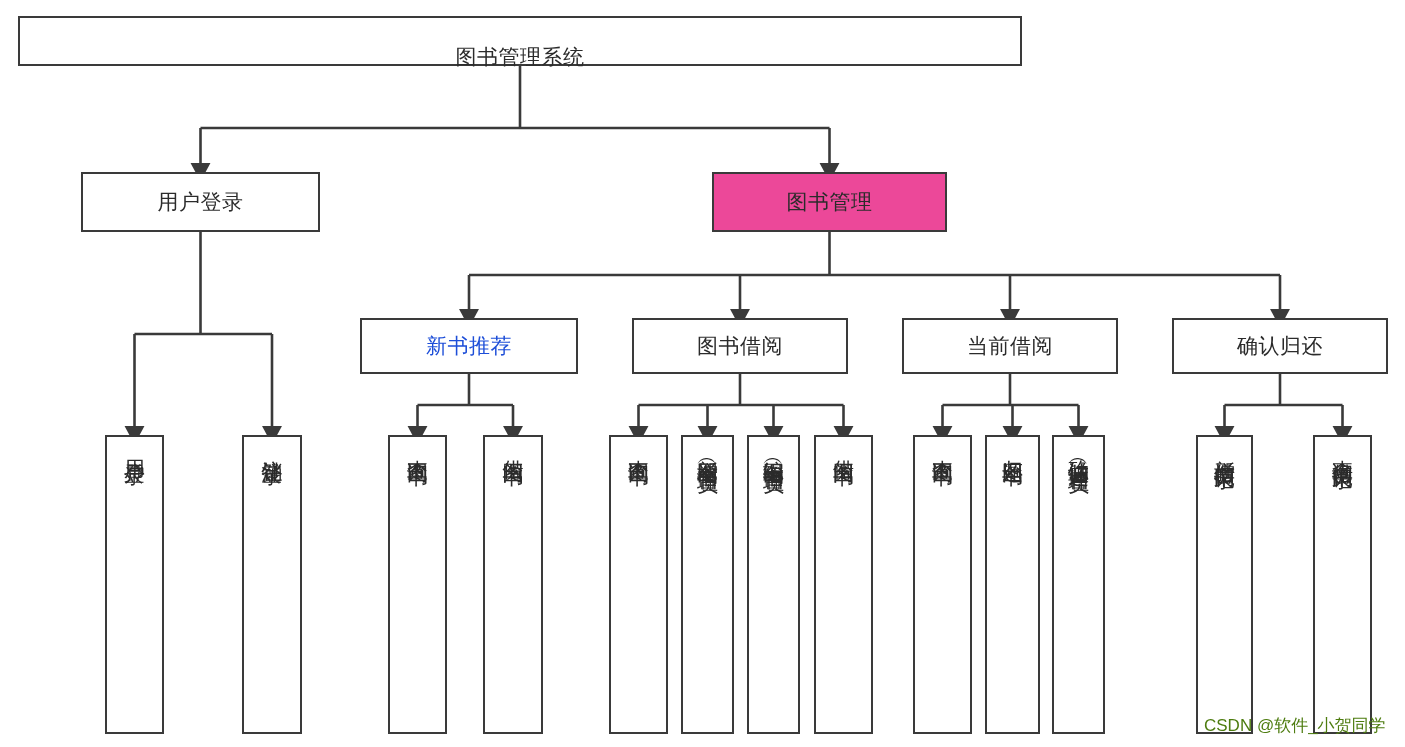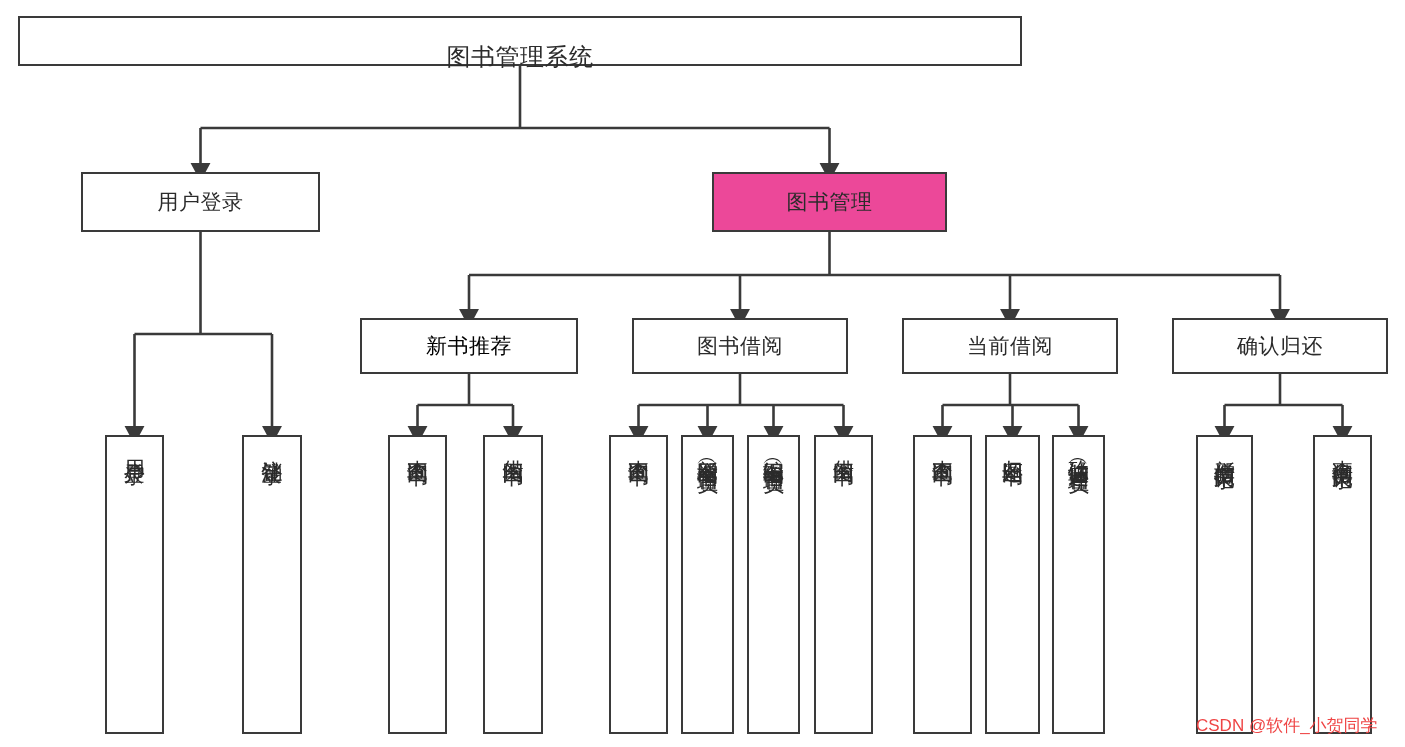--- a/index.html
+++ b/index.html
@@ -42,21 +42,21 @@
     text-align: center;
     line-height: 1.18;
     letter-spacing: 0.5px;
   }
   
   .node.horiz .node-label {
     writing-mode: horizontal-tb;
     font-size: 21px;
   }
   .node.root .node-label {
-    font-size: 24px;
+    font-size: 21px;
     margin-top: 33px;
   }
   
   .node.vert {
     align-items: flex-start;
     justify-content: center;
     padding-top: 6px;
   }
   .node.vert .node-label {
     writing-mode: vertical-rl;
@@ -129,21 +129,21 @@
     <span class="node-label">图书管理系统</span>
   </div>
 
   <div class="node horiz" style="left: 81px; top: 172px; width: 239px; height: 60px; border-color: rgb(58, 58, 58); background: rgb(255, 255, 255); color: rgb(43, 43, 43);">
     <span class="node-label">用户登录</span>
   </div>
   <div class="node horiz" style="left: 712px; top: 172px; width: 235px; height: 60px; border-color: rgb(58, 58, 58); background: #ec4899; color: rgb(43, 43, 43);">
     <span class="node-label">图书管理</span>
   </div>
 
-  <div class="node horiz" style="left: 360px; top: 318px; width: 218px; height: 56px; border-color: rgb(58, 58, 58); background: rgb(255, 255, 255); color: #000000;">
+  <div class="node horiz" style="left: 360px; top: 318px; width: 218px; height: 56px; border-color: rgb(58, 58, 58); background: rgb(255, 255, 255); color: #1d4ed8;">
     <span class="node-label">新书推荐</span>
   </div>
   <div class="node horiz" style="left: 902px; top: 318px; width: 216px; height: 56px; border-color: rgb(58, 58, 58); background: rgb(255, 255, 255); color: rgb(43, 43, 43);">
     <span class="node-label">当前借阅</span>
   </div>
   <div class="node horiz" style="left: 632px; top: 318px; width: 216px; height: 56px; border-color: rgb(58, 58, 58); background: rgb(255, 255, 255); color: rgb(43, 43, 43);">
     <span class="node-label">图书借阅</span>
   </div>
   <div class="node horiz" style="left: 1172px; top: 318px; width: 216px; height: 56px; border-color: rgb(58, 58, 58); background: rgb(255, 255, 255); color: rgb(43, 43, 43);">
     <span class="node-label">确认归还</span>
@@ -182,15 +182,15 @@
   <div class="node vert" style="left: 1052px; top: 435px; width: 53px; height: 299px; border-color: rgb(58, 58, 58); background: rgb(255, 255, 255); color: rgb(43, 43, 43);">
     <span class="node-label">确认归还（管理员）</span>
   </div>
   <div class="node vert" style="left: 1196px; top: 435px; width: 57px; height: 299px; border-color: rgb(58, 58, 58); background: rgb(255, 255, 255); color: rgb(43, 43, 43);">
     <span class="node-label">新增借阅记录</span>
   </div>
   <div class="node vert" style="left: 1313px; top: 435px; width: 59px; height: 299px; border-color: rgb(58, 58, 58); background: rgb(255, 255, 255); color: rgb(43, 43, 43);">
     <span class="node-label">查询借阅记录</span>
   </div>
 
-  <div class="watermark" style="color: #ef4444;">CSDN @软件_小贺同学</div>
+  <div class="watermark" style="color: #4d7c0f; padding-left: 8px;">CSDN @软件_小贺同学</div>
 
 </div>
 
 </body></html>

